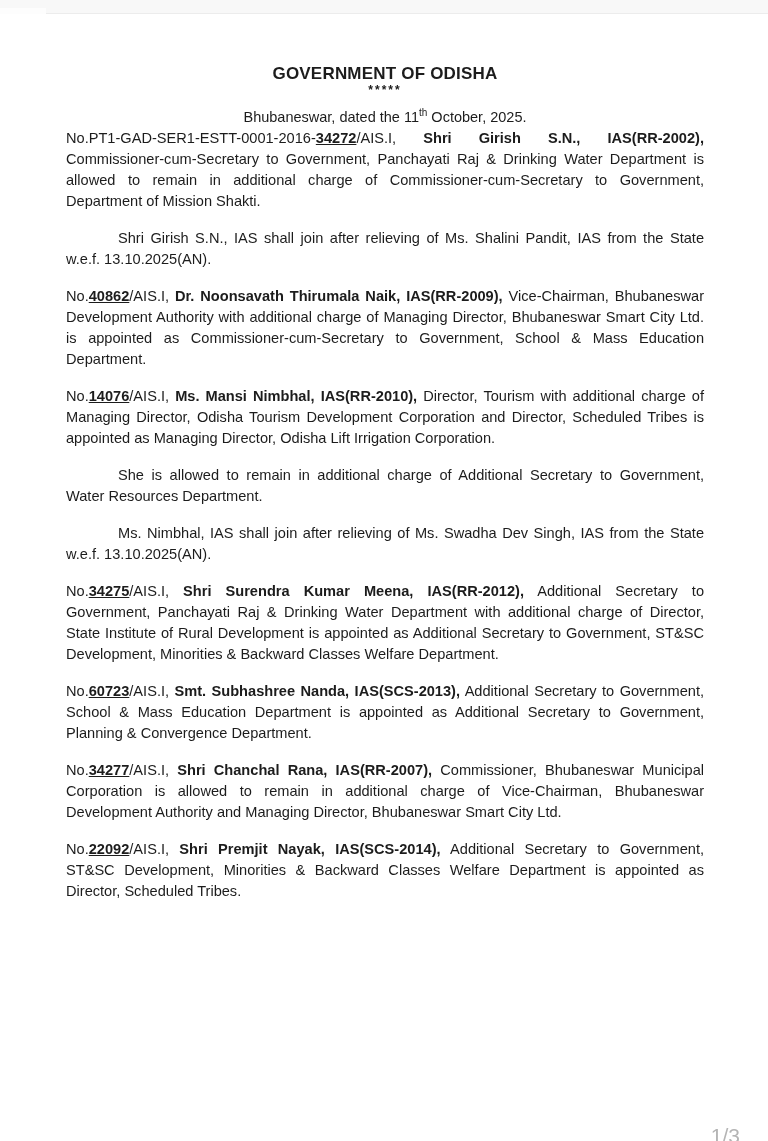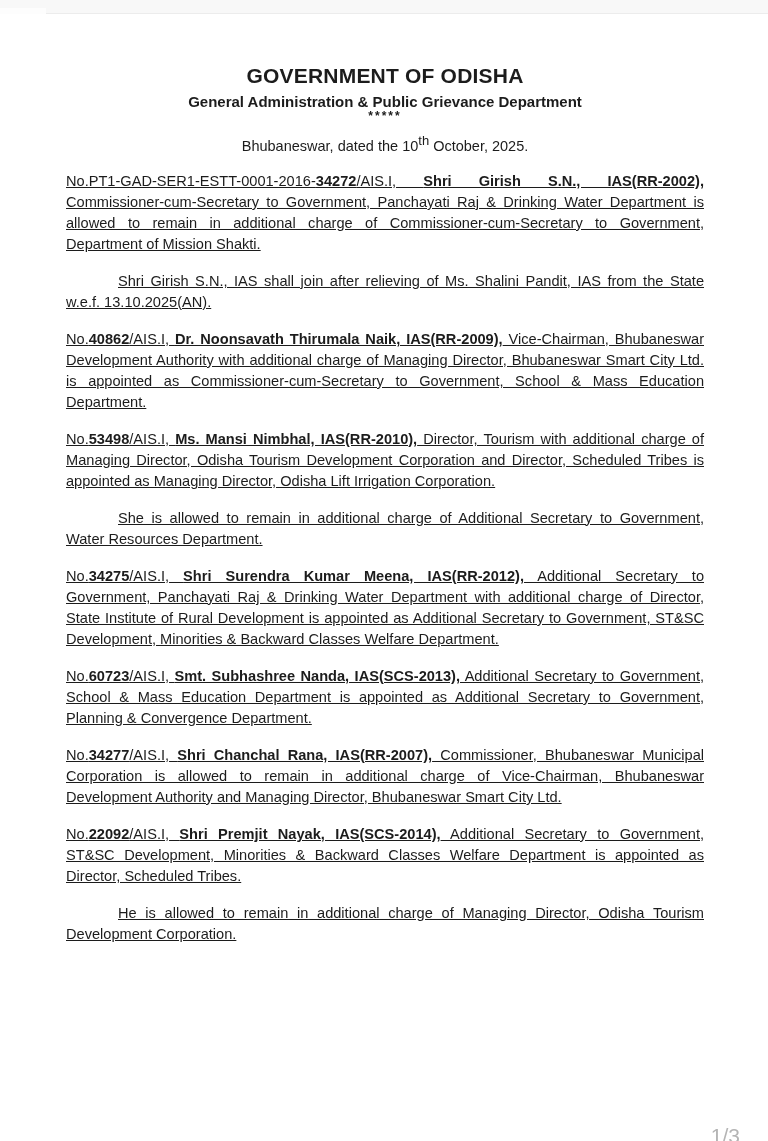--- a/index.html
+++ b/index.html
@@ -25,21 +25,21 @@
     background: #fdfdfd;
   }
   .doc {
     position: relative;
     padding: 0 64px 0 66px;
     height: 1128px;
   }
   .doc-header { text-align: center; }
   .gov-title {
     padding-top: 50px;
-    font-size: 21px;
+    font-size: 17px;
     font-weight: bold;
     letter-spacing: 0.2px;
   }
   .dept-title {
     margin-top: 5px;
     font-size: 15px;
     font-weight: bold;
   }
   .stars {
     margin-top: 1px;
@@ -54,22 +54,22 @@
     font-size: 16px;
     font-weight: bold;
     letter-spacing: 6px;
     text-decoration: underline;
     text-underline-offset: 3px;
   }
   .dateline {
     margin-top: 12px;
     font-size: 14.5px;
   }
-  .dateline sup { font-size: 13px; }
-  .doc-body { margin-top: 17px; text-decoration: underline; }
+  .dateline sup { font-size: 10px; }
+  .doc-body { margin-top: 3px; }
   .para {
     margin: 0 0 16px 0;
     font-size: 14.6px;
     line-height: 21px;
     text-align: justify;
   }
   .para.indent { text-indent: 52px; }
   .b { font-weight: bold; }
   .u { text-decoration: underline; }
   .page-num {
@@ -84,32 +84,31 @@
 <body>
 
 <div class="top-strip">
   <div class="notch"></div>
 </div>
 
 <div class="doc">
 
   <div class="doc-header">
     <div class="gov-title">GOVERNMENT OF ODISHA</div>
-    <div class="dept-title">General Administration &amp; Public Grievance Department</div>
     <div class="stars">*****</div>
-    <div class="dateline"><span>Bhubaneswar, dated the 10</span><sup>th</sup><span> October, 2025.</span></div>
+    <div class="dateline"><span>Bhubaneswar, dated the 11</span><sup>th</sup><span> October, 2025.</span></div>
   </div>
 
   <div class="doc-body">
       <p class="para"><span>No.PT1-GAD-SER1-ESTT-0001-2016-</span><span class="b u">34272</span><span>/AIS.I, </span><span class="b">Shri Girish S.N., IAS(RR-2002),</span><span> Commissioner-cum-Secretary to Government, Panchayati Raj &amp; Drinking Water Department is allowed to remain in additional charge of Commissioner-cum-Secretary to Government, Department of Mission Shakti.</span></p>
       <p class="para indent"><span>Shri Girish S.N., IAS shall join after relieving of Ms. Shalini Pandit, IAS from the State w.e.f. 13.10.2025(AN).</span></p>
       <p class="para"><span>No.</span><span class="b u">40862</span><span>/AIS.I, </span><span class="b">Dr. Noonsavath Thirumala Naik, IAS(RR-2009),</span><span> Vice-Chairman, Bhubaneswar Development Authority with additional charge of Managing Director, Bhubaneswar Smart City Ltd. is appointed as Commissioner-cum-Secretary to Government, School &amp; Mass Education Department.</span></p>
-      <p class="para"><span>No.</span><span class="b u">53498</span><span>/AIS.I, </span><span class="b">Ms. Mansi Nimbhal, IAS(RR-2010),</span><span> Director, Tourism with additional charge of Managing Director, Odisha Tourism Development Corporation and Director, Scheduled Tribes is appointed as Managing Director, Odisha Lift Irrigation Corporation.</span></p>
+      <p class="para"><span>No.</span><span class="b u">14076</span><span>/AIS.I, </span><span class="b">Ms. Mansi Nimbhal, IAS(RR-2010),</span><span> Director, Tourism with additional charge of Managing Director, Odisha Tourism Development Corporation and Director, Scheduled Tribes is appointed as Managing Director, Odisha Lift Irrigation Corporation.</span></p>
       <p class="para indent"><span>She is allowed to remain in additional charge of Additional Secretary to Government, Water Resources Department.</span></p>
+      <p class="para indent"><span>Ms. Nimbhal, IAS shall join after relieving of Ms. Swadha Dev Singh, IAS from the State w.e.f. 13.10.2025(AN).</span></p>
       <p class="para"><span>No.</span><span class="b u">34275</span><span>/AIS.I, </span><span class="b">Shri Surendra Kumar Meena, IAS(RR-2012),</span><span> Additional Secretary to Government, Panchayati Raj &amp; Drinking Water Department with additional charge of Director, State Institute of Rural Development is appointed as Additional Secretary to Government, ST&amp;SC Development, Minorities &amp; Backward Classes Welfare Department.</span></p>
       <p class="para"><span>No.</span><span class="b u">60723</span><span>/AIS.I, </span><span class="b">Smt. Subhashree Nanda, IAS(SCS-2013),</span><span> Additional Secretary to Government, School &amp; Mass Education Department is appointed as Additional Secretary to Government, Planning &amp; Convergence Department.</span></p>
       <p class="para"><span>No.</span><span class="b u">34277</span><span>/AIS.I, </span><span class="b">Shri Chanchal Rana, IAS(RR-2007),</span><span> Commissioner, Bhubaneswar Municipal Corporation is allowed to remain in additional charge of Vice-Chairman, Bhubaneswar Development Authority and Managing Director, Bhubaneswar Smart City Ltd.</span></p>
       <p class="para"><span>No.</span><span class="b u">22092</span><span>/AIS.I, </span><span class="b">Shri Premjit Nayak, IAS(SCS-2014),</span><span> Additional Secretary to Government, ST&amp;SC Development, Minorities &amp; Backward Classes Welfare Department is appointed as Director, Scheduled Tribes.</span></p>
-      <p class="para indent"><span>He is allowed to remain in additional charge of Managing Director, Odisha Tourism Development Corporation.</span></p>
     </div>
 
   <div class="page-num">1/3</div>
 </div>
 
 </body></html>

